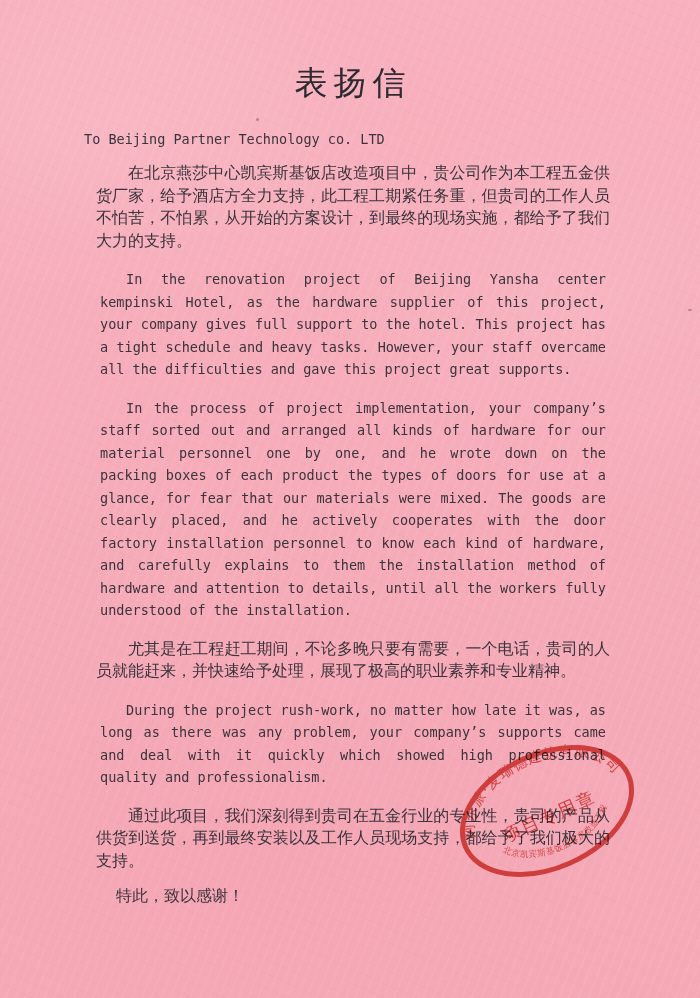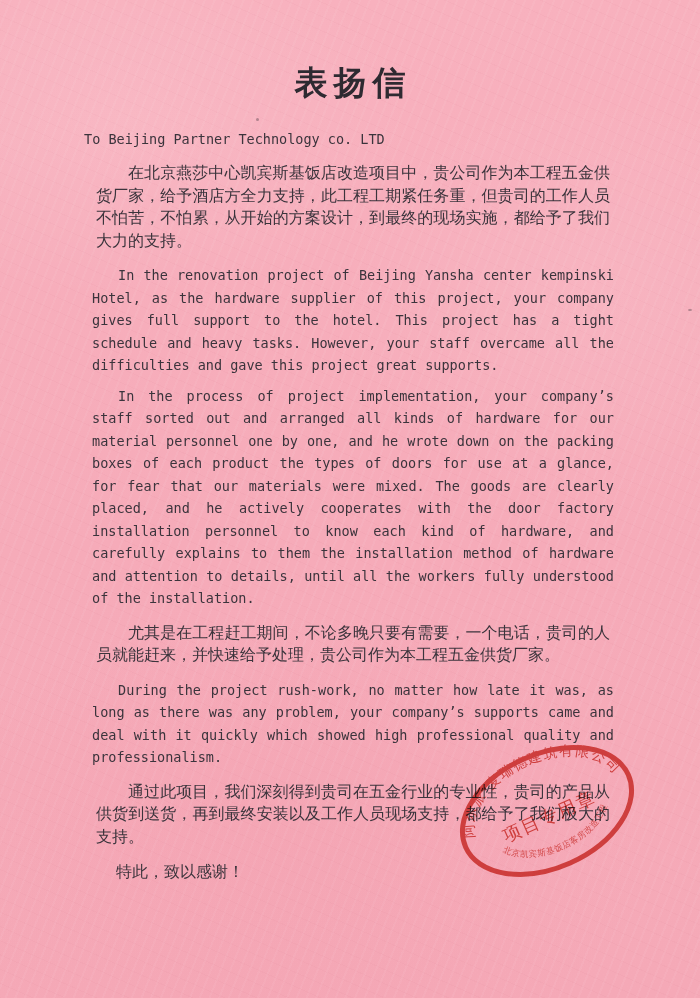--- a/index.html
+++ b/index.html
@@ -24,34 +24,34 @@
   .letter {
     position:absolute; inset:0;
     padding:64px 78px 0 84px;
     color:#3b343c;
     box-sizing:border-box;
   }
   .title {
     text-align:center;
     font-size:33px;
     line-height:38px;
-    font-weight:700;
+    font-weight:400;
     letter-spacing:6px;
     color:#2e2a31;
     margin:0 0 26px 0;
     font-family:"DejaVu Serif", serif;
   }
   .line-zh { font-size:16px; line-height:23px; }
   .line-en { font-family:"DejaVu Sans Mono", monospace; font-size:13.5px; line-height:22px; }
   p.body-zh {
     margin:12px; font-size:16px; line-height:22.5px;
     text-indent:2em; text-align:justify;
   }
   p.body-en {
-    margin:8px; font-family:"DejaVu Sans Mono", monospace;
+    margin:16px; font-family:"DejaVu Sans Mono", monospace;
     font-size:13.5px; line-height:22.5px;
     text-indent:3.2ch; text-align:justify;
   }
   p.closing-zh { margin:0; font-size:16px; line-height:23px; text-indent:2em; }
   .stamp {
     position:absolute;
     left:446px; top:731px;
     width:202px; height:164px;
     mix-blend-mode:multiply;
     z-index:5;
@@ -66,21 +66,21 @@
 
 <div class="letter">
 
   <h1 class="title">表扬信</h1>
 
   <div class="line-en">To Beijing Partner Technology co. LTD</div>
 
   <p class="body-zh">在北京燕莎中心凯宾斯基饭店改造项目中，贵公司作为本工程五金供货厂家，给予酒店方全力支持，此工程工期紧任务重，但贵司的工作人员不怕苦，不怕累，从开始的方案设计，到最终的现场实施，都给予了我们大力的支持。</p>
   <p class="body-en">In the renovation project of Beijing Yansha center kempinski Hotel, as the hardware supplier of this project, your company gives full support to the hotel. This project has a tight schedule and heavy tasks. However, your staff overcame all the difficulties and gave this project great supports.</p>
   <p class="body-en">In the process of project implementation, your company’s staff sorted out and arranged all kinds of hardware for our material personnel one by one, and he wrote down on the packing boxes of each product the types of doors for use at a glance, for fear that our materials were mixed. The goods are clearly placed, and he actively cooperates with the door factory installation personnel to know each kind of hardware, and carefully explains to them the installation method of hardware and attention to details, until all the workers fully understood of the installation.</p>
-  <p class="body-zh">尤其是在工程赶工期间，不论多晚只要有需要，一个电话，贵司的人员就能赶来，并快速给予处理，贵公司作为本工程五金供货厂家。</p>
+  <p class="body-zh">尤其是在工程赶工期间，不论多晚只要有需要，一个电话，贵司的人员就能赶来，并快速给予处理，展现了极高的职业素养和专业精神。</p>
   <p class="body-en">During the project rush-work, no matter how late it was, as long as there was any problem, your company’s supports came and deal with it quickly which showed high professional quality and professionalism.</p>
   <p class="body-zh">通过此项目，我们深刻得到贵司在五金行业的专业性，贵司的产品从供货到送货，再到最终安装以及工作人员现场支持，都给予了我们极大的支持。</p>
 
   <p class="closing-zh">特此，致以感谢！</p>
 
 </div>
 
 <svg class="stamp" viewBox="0 0 202 164">
   <defs>
     <path id="arcTop" d="M -71,18 A 77,49 0 1 1 71,18"></path>

